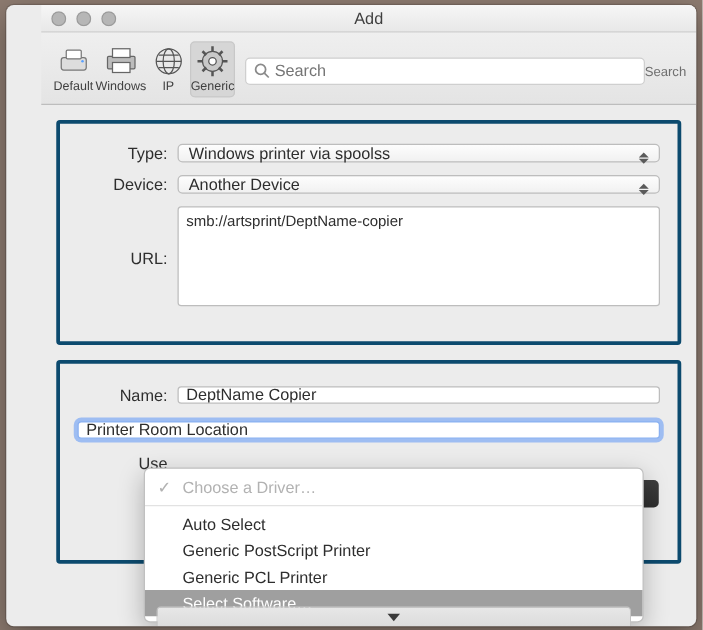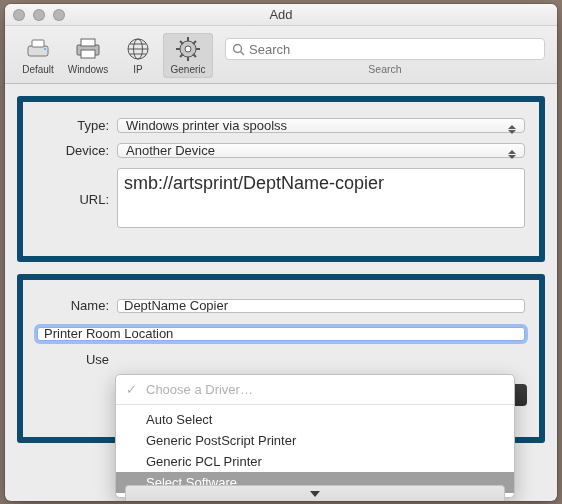--- a/index.html
+++ b/index.html
@@ -1,42 +1,42 @@
 <!DOCTYPE html>
 <html><head>
 <meta charset="utf-8">
 <style>
 * { box-sizing: border-box; margin: 0; padding: 0; font-family: -apple-system, "Helvetica Neue", Arial, sans-serif; }
 body { background: #8d7b70; width: 562px; height: 504px; overflow: hidden; position: relative; }
-.window { position: absolute; left: 5px; top: 4px; width: 552px; height: 497px; background: #ececec; border-radius: 6px; box-shadow: 0 8px 24px rgba(0,0,0,.35), 0 0 0 1px rgba(0,0,0,.15); overflow: hidden; }
+.window { position: absolute; left: 5px; top: 4px; width: 552px; height: 497px; background: #ececec; border-radius: 6px; box-shadow: 0 8px 24px rgba(0,0,0,.35), 0 0 0 1px rgba(0,0,0,.15); overflow: hidden; padding-left: 28px; }
 .titlebar { height: 22px; background: linear-gradient(#f6f6f6,#e8e8e8); border-bottom: 1px solid #d0d0d0; display: flex; align-items: center; padding: 0 8px; position: relative; }
 .traffic { display: flex; gap: 8px; }
 .dot { width: 12px; height: 12px; border-radius: 50%; background: #b6b6b6; border: .5px solid rgba(0,0,0,.15); }
 .title { position: absolute; left: 0; right: 0; text-align: center; font-size: 13px; color: #3f3f3f; }
 .toolbar { height: 58px; background: linear-gradient(#efefef,#e4e4e4); border-bottom: 1px solid #bdbdbd; display: flex; align-items: center; padding: 2px 8px 0; }
 .tool { width: 50px; display: flex; flex-direction: column; align-items: center; gap: 2px; padding: 3px 0; border-radius: 4px; }
 .tool.selected { background: #d6d6d6; box-shadow: inset 0 0 0 1px #c8c8c8; }
 .tool .ic { width: 30px; height: 26px; display: flex; align-items: center; justify-content: center; }
 .tool .lbl { font-size: 10px; color: #404040; }
-.search-wrap { flex: 1; display: flex; flex-direction: column; align-items: center; margin-left: 8px; padding-top:2px; }
+.search-wrap { flex: 1; display: flex; align-items: center; margin-left: 8px; padding-top:2px; }
 .search { width: 320px; height: 22px; border: 1px solid #cfcfcf; border-radius: 4px; background: #fff; display: flex; align-items: center; padding: 0 6px; }
 .search svg { flex-shrink:0; }
 .search input { border: 0; outline: 0; font-size: 13px; color: #7a7a7a; width: 100%; margin-left: 4px; background: transparent; }
 .search-lbl { font-size: 10.5px; color: #6f6f6f; margin-top: 3px; }
-.pane { margin: 12px 12px 0; border: 6px solid #0c4a6e; border-radius: 3px; background: #ececec; padding: 16px 14px 18px; }
+.pane { margin: 12px 12px 0; border: 3px solid #0c4a6e; border-radius: 3px; background: #ececec; padding: 16px 14px 18px; }
 .row { display: flex; align-items: center; margin-bottom: 10px; }
 .row.top { align-items: center; }
 .lblcol { width: 80px; text-align: right; padding-right: 8px; font-size: 13px; color: #2e2e2e; }
 .fieldcol { flex: 1; }
 .select { height: 15px; background: linear-gradient(#fdfdfd,#f1f1f1); border: 1px solid #bdbdbd; border-radius: 4px; display: flex; align-items: center; padding: 0 22px 0 8px; font-size: 13px; color: #2e2e2e; position: relative; }
 .select .caret { position: absolute; right: 4px; top: 2px; width: 16px; height: 16px; display:flex; flex-direction:column; align-items:center; justify-content:center; gap:1px;}
 .select .caret::before,.select .caret::after{content:"";width:0;height:0;border-left:4px solid transparent;border-right:4px solid transparent;}
 .select .caret::before{border-bottom:4px solid #5a5a5a;}
 .select .caret::after{border-top:4px solid #5a5a5a;}
-.textarea { height: 60px; background: #fff; border: 1px solid #bdbdbd; border-radius: 3px; padding: 4px 6px; font-size: 18px; color: #2e2e2e; }
+.textarea { height: 80px; background: #fff; border: 1px solid #bdbdbd; border-radius: 3px; padding: 4px 6px; font-size: 12px; color: #2e2e2e; }
 .input { height: 14px; background: #fff; border: 1px solid #bdbdbd; border-radius: 3px; padding: 0 6px; font-size: 13px; color: #2e2e2e; width: 100%; outline: none; }
 .input.focused { box-shadow: 0 0 0 3px rgba(94,151,247,.55); border-color: #8ab1f1; }
 .popup { position: absolute; left: 110px; top: 370px; width: 400px; background: #fff; border: 1px solid #c0c0c0; border-radius: 5px; box-shadow: 0 6px 20px rgba(0,0,0,.25); padding: 4px 0; font-size: 13px; color: #2e2e2e; }
 .popup .item { padding: 3px 18px 3px 30px; position: relative; }
 .popup .item.disabled { color: #b2b2b2; }
 .popup .item.sel { background: #9f9f9f; color: #fff; }
 .popup .sep { height: 1px; background: #e2e2e2; margin: 4px 0; }
 .popup .check { position: absolute; left: 10px; top: 3px; color: #b2b2b2; }
 .use-btn { position: absolute; right: 30px; top: 380px; width: 18px; height: 22px; background: linear-gradient(#3e3e3e,#2e2e2e); border-radius: 0 4px 4px 0; }
 .bottom-btn { position: absolute; left: 286px; top: 438px; width: 106px; height: 22px; background: linear-gradient(#fdfdfd,#f0f0f0); border: 1px solid #c7c7c7; border-radius: 4px; }

